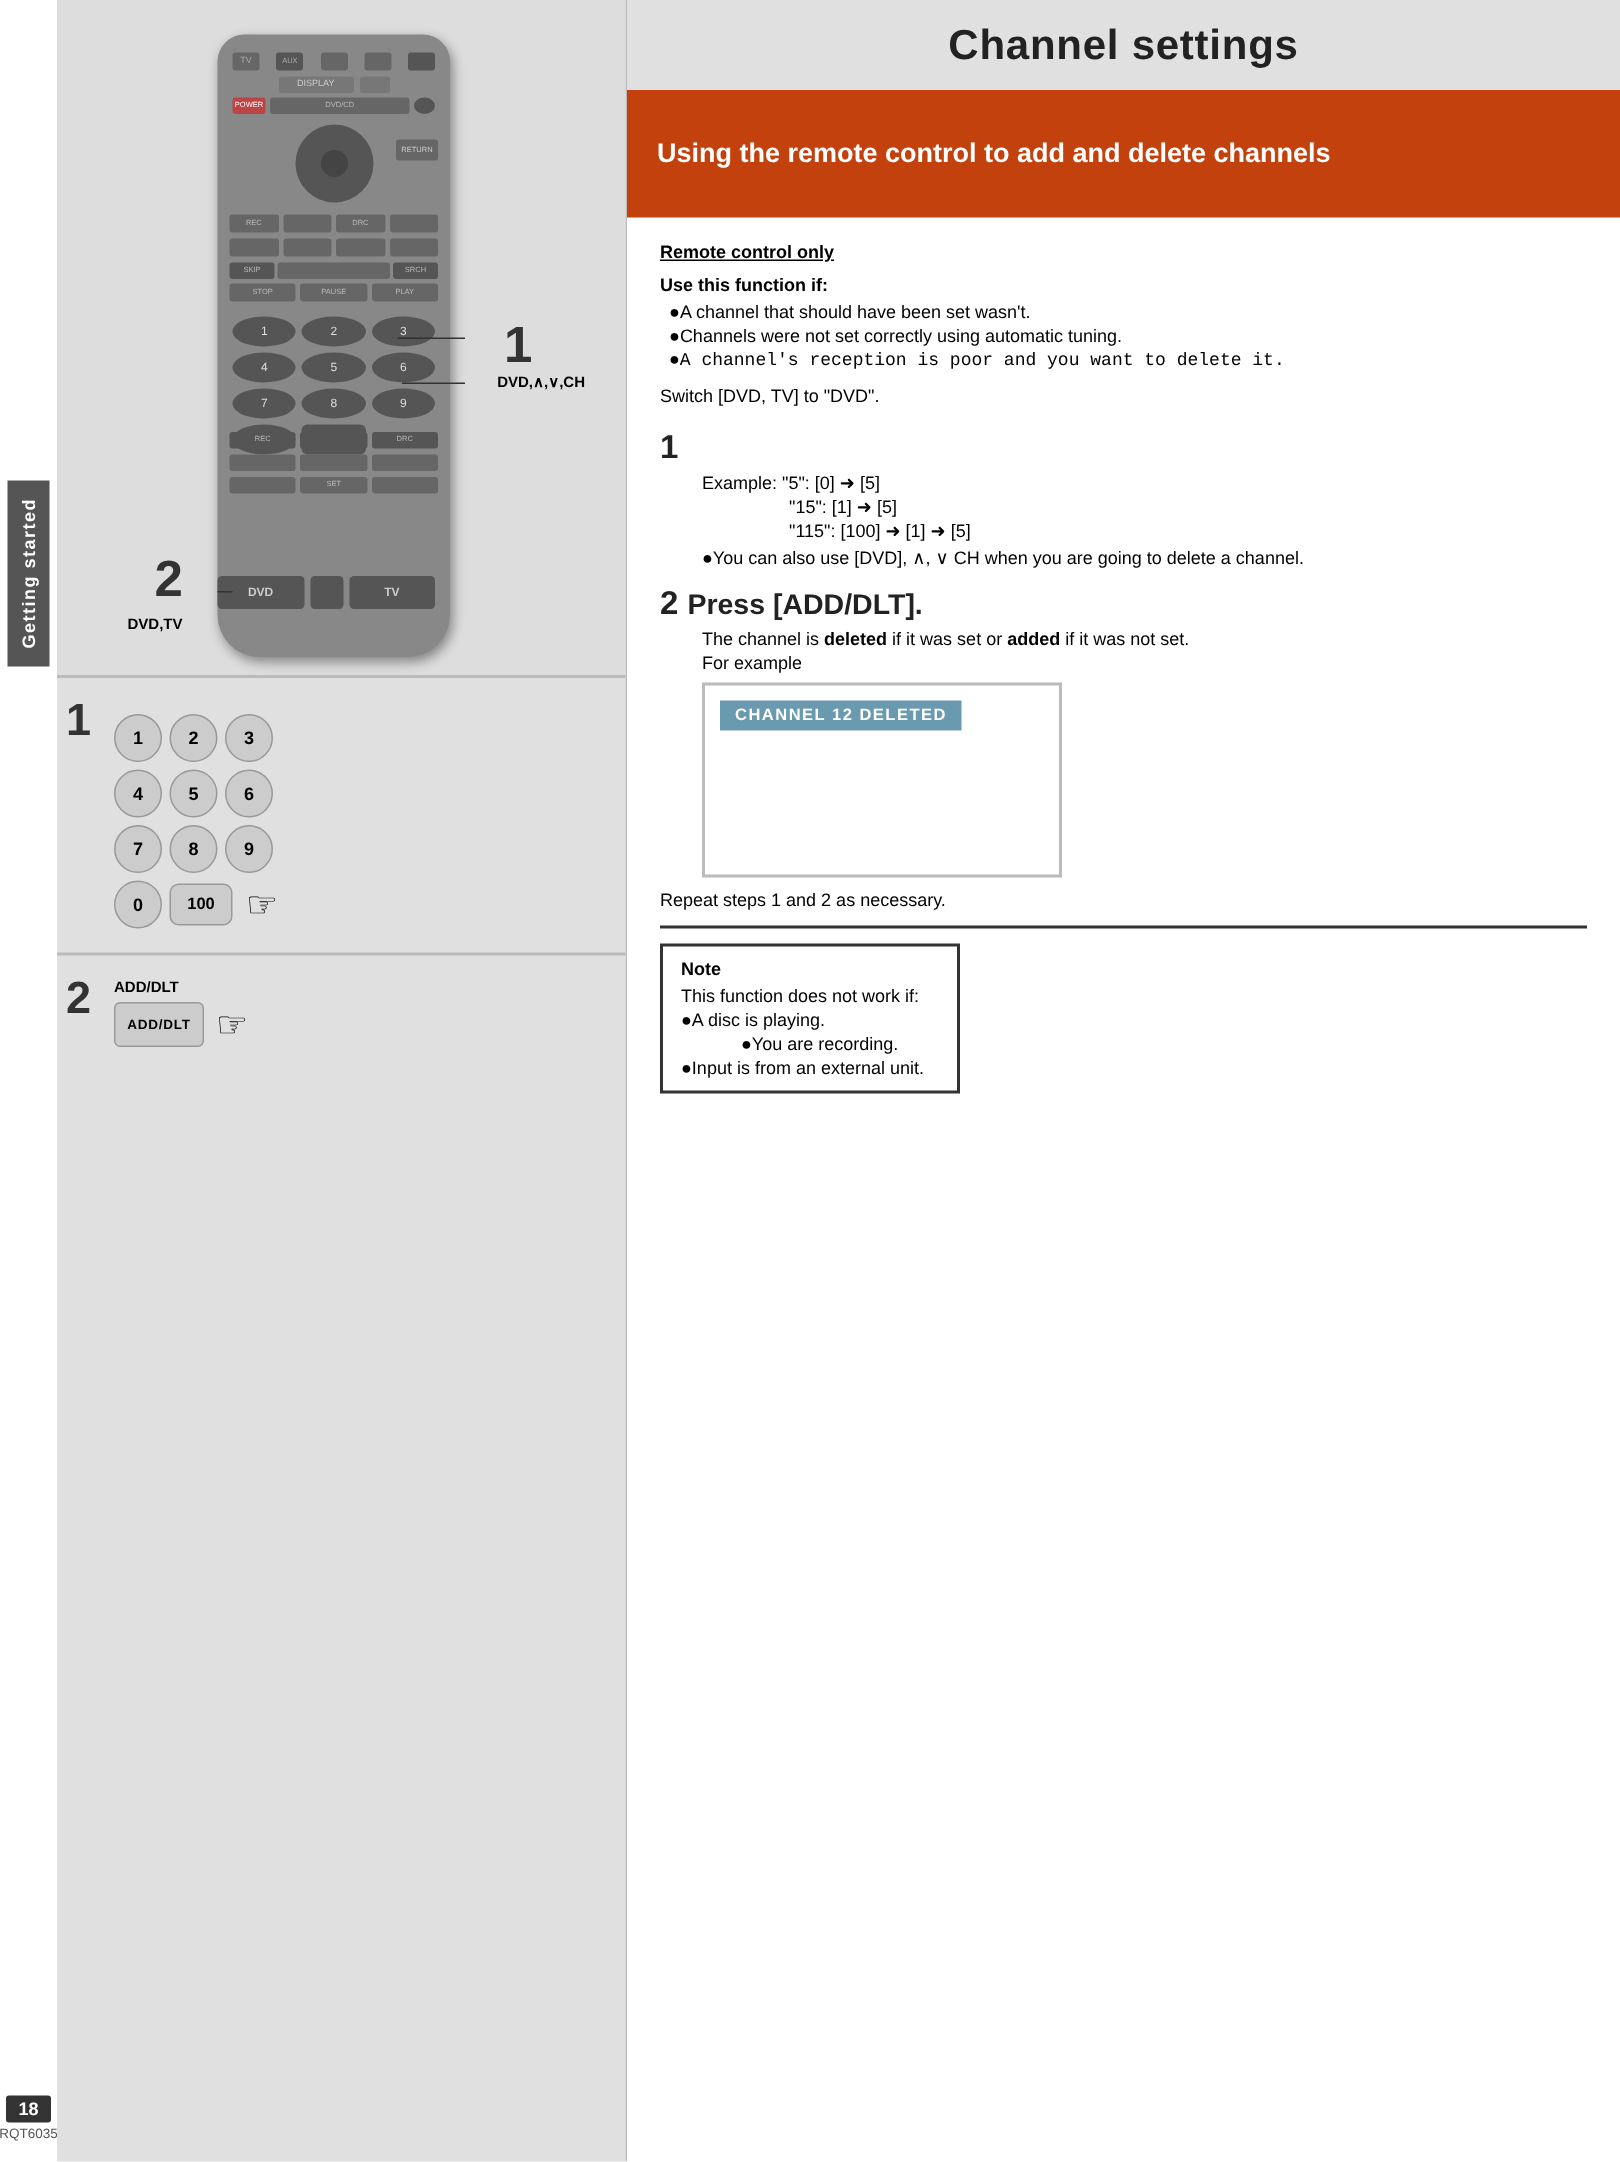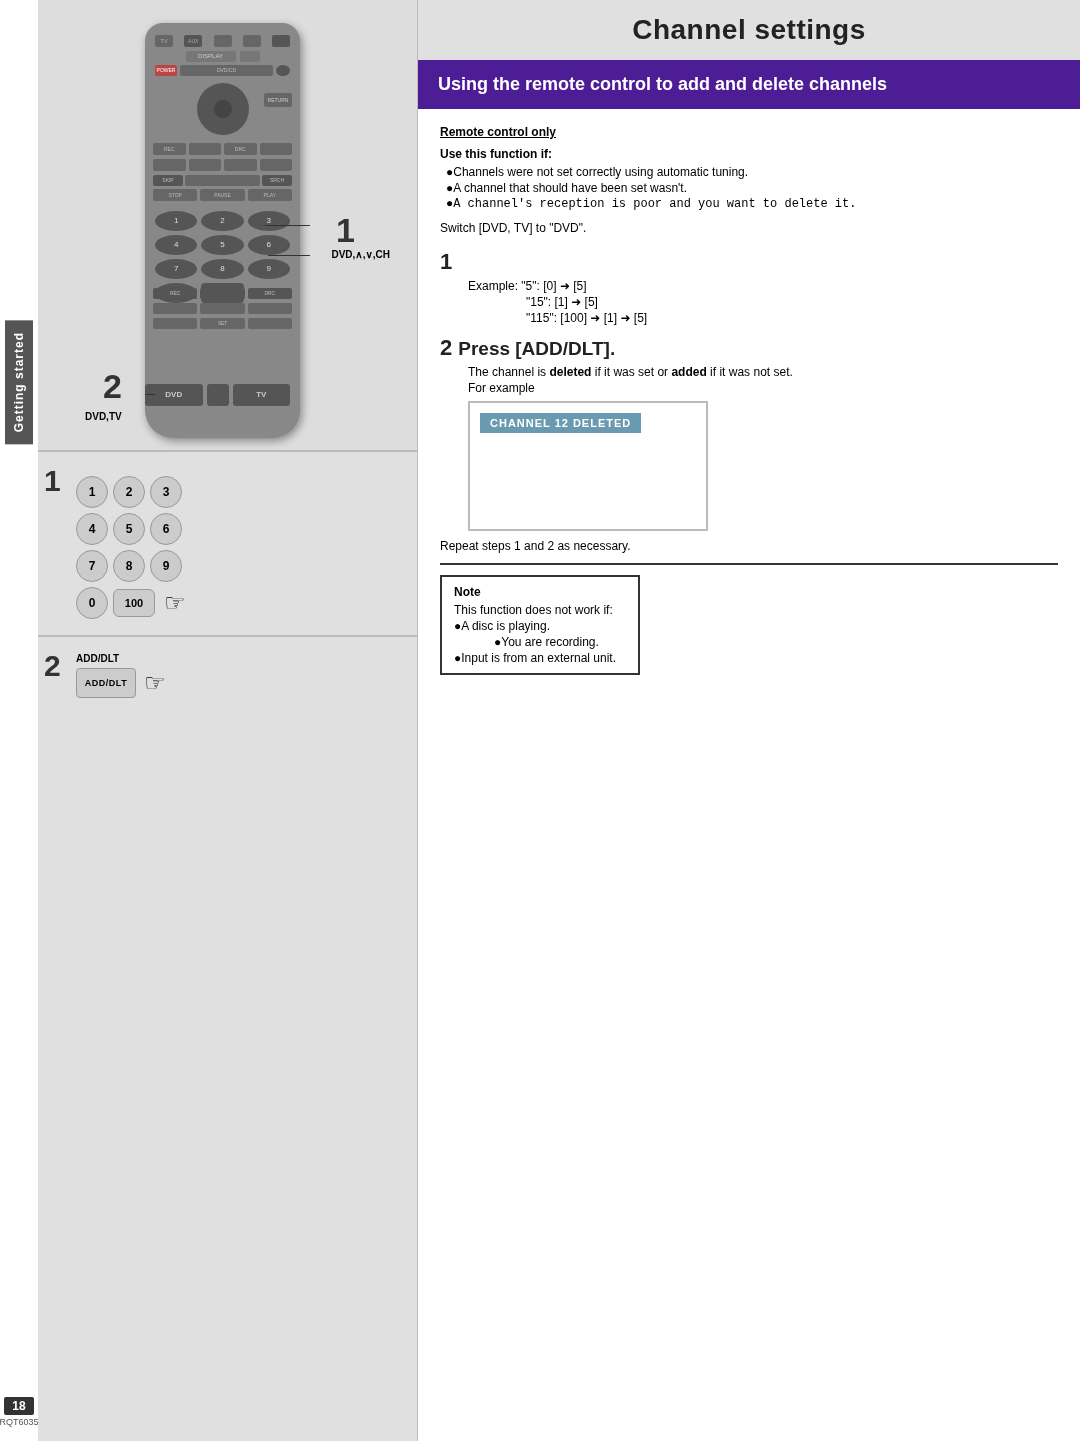--- a/index.html
+++ b/index.html
@@ -190,52 +190,53 @@
     </div>
   </div>
 </div>
 
 <div style="flex:1;background:#fff;display:flex;flex-direction:column;">
 
   <div style="background:#e0e0e0;padding:14px 30px;text-align:center;">
     <span style="font-size:28px;font-weight:bold;color:#222;letter-spacing:0.5px;">Channel settings</span>
   </div>
 
-  <div style="background:#4c1d95;color:#fff;padding:13px 20px;font-size:18px;font-weight:bold;line-height:1.3;">
+  <div style="background:#c2410c;color:#fff;padding:31px 20px;font-size:18px;font-weight:bold;line-height:1.3;">
     <span>Using the remote control to add and delete channels</span>
   </div>
 
   <div style="padding:16px 22px;flex:1;overflow:hidden;">
     
     <div style="font-size:12px;font-weight:bold;text-decoration:underline;margin-bottom:8px;">
       <span>Remote control only</span>
     </div>
 
     
     <div style="font-size:12px;font-weight:bold;margin-bottom:4px;">
       <span>Use this function if:</span>
     </div>
+    <div style="font-size:12px;margin-left:6px;margin-bottom:2px;">●<span>A channel that should have been set wasn't.</span></div>
     <div style="font-size:12px;margin-left:6px;margin-bottom:2px;">●<span>Channels were not set correctly using automatic tuning.</span></div>
-    <div style="font-size:12px;margin-left:6px;margin-bottom:2px;">●<span>A channel that should have been set wasn't.</span></div>
     <div style="font-size:12px;margin-left:6px;margin-bottom:10px;font-family:Liberation Mono, monospace;">●<span>A channel's reception is poor and you want to delete it.</span></div>
 
     
     <div style="font-size:12px;margin-bottom:14px;">
       <span>Switch [DVD, TV] to "DVD".</span>
     </div>
 
     
     <div style="margin-bottom:10px;">
       <div style="display:flex;align-items:baseline;gap:6px;margin-bottom:4px;">
         <span style="font-size:22px;font-weight:bold;color:#222;">1</span>
       </div>
       <div style="margin-left:28px;font-size:12px;">
         <div style="margin-bottom:2px;">Example: "5": [0] ➜ [5]</div>
         <div style="margin-bottom:2px;margin-left:58px;"><span>"15": [1] ➜ [5]</span></div>
         <div style="margin-bottom:4px;margin-left:58px;"><span>"115": [100] ➜ [1] ➜ [5]</span></div>
+        <div><span>●You can also use [DVD], ∧, ∨ CH when you are going to delete a channel.</span></div>
       </div>
     </div>
 
     
     <div style="margin-bottom:8px;">
       <div style="display:flex;align-items:baseline;gap:6px;margin-bottom:4px;">
         <span style="font-size:22px;font-weight:bold;color:#222;">2</span>
         <span style="font-size:19px;font-weight:bold;color:#222;">Press [ADD/DLT].</span>
       </div>
       <div style="margin-left:28px;font-size:12px;">

